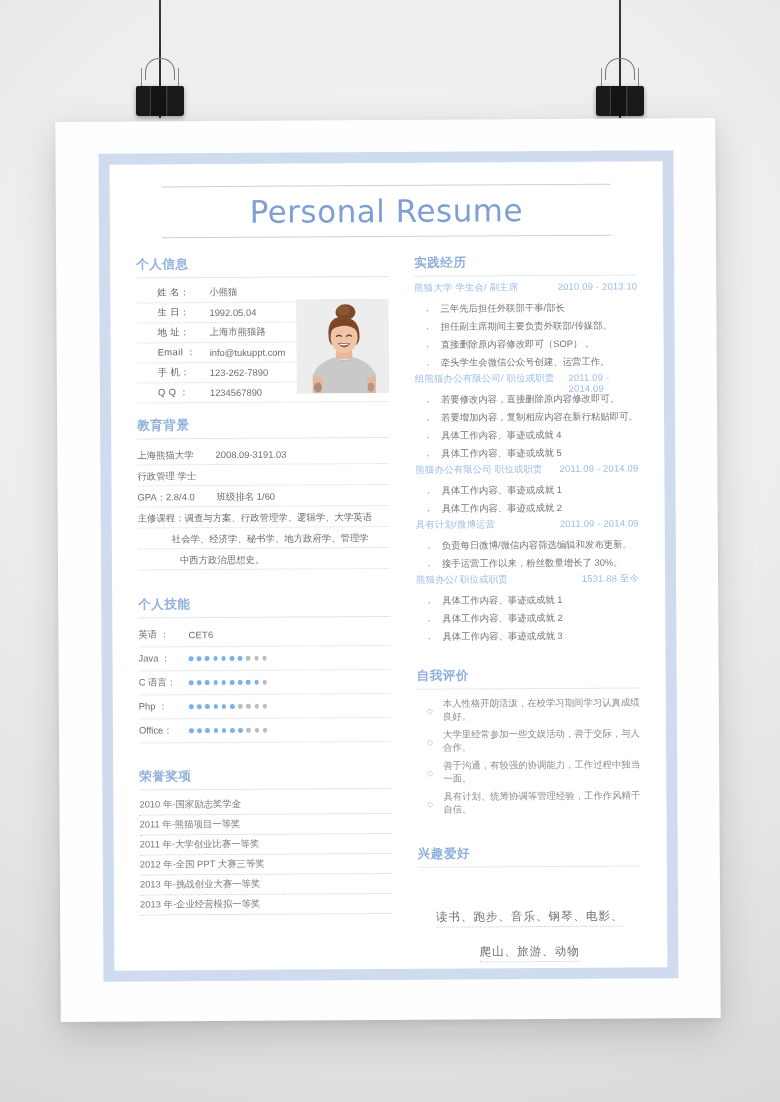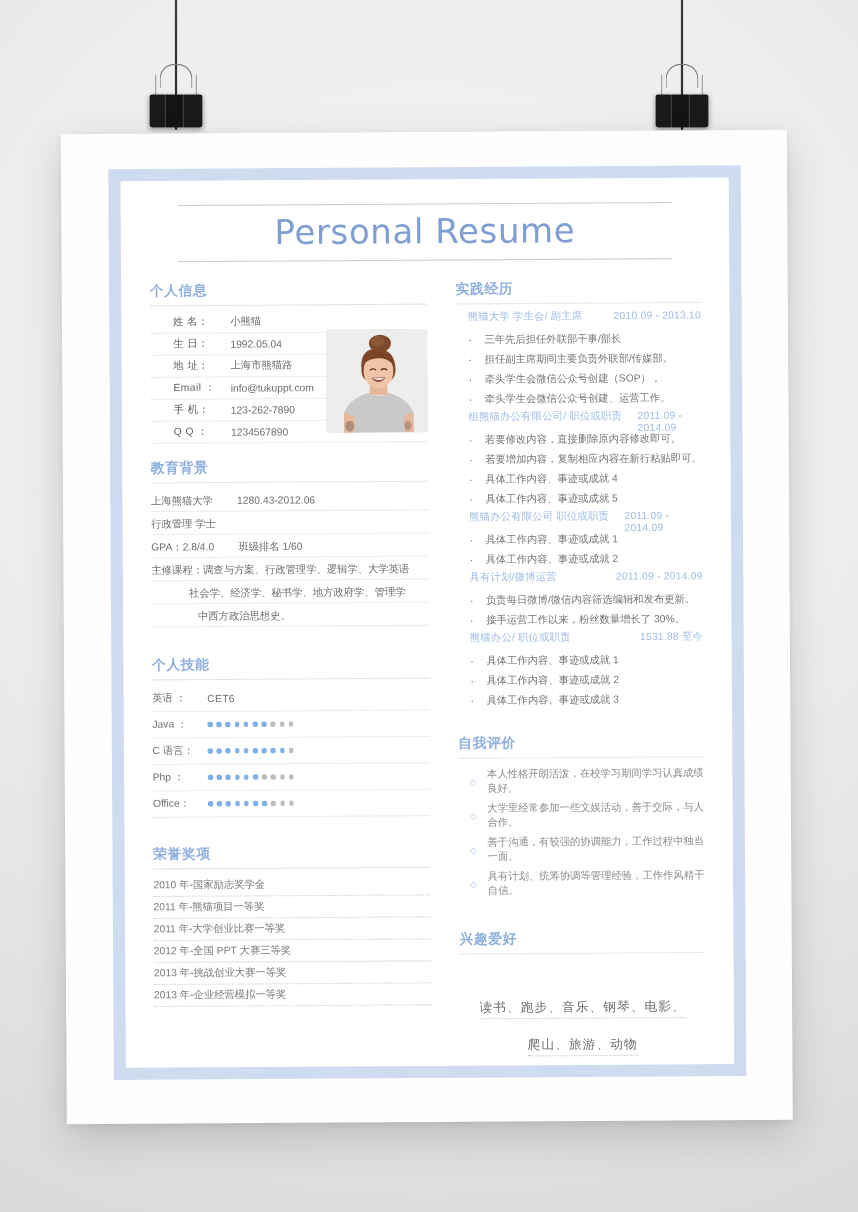--- a/index.html
+++ b/index.html
@@ -148,21 +148,21 @@
     white-space: nowrap;
   }
   .award-row:nth-child(4n) { border-bottom: 1px solid #e6e6e6; }
 
   
   .job-head {
     display: flex; align-items: baseline;
     font-size: 9.4px; color: #9cbbe6;
     height: 19px; letter-spacing: .2px;
   }
-  .job-title { flex: none; margin-left: 11px; }
+  .job-title { flex: none; }
   .job-date { margin-left: auto; padding-left: 14px; }
 
   .bullet-row {
     display: flex; font-size: 9.4px; color: #757575;
     height: 18px; align-items: center;
   }
   .bullet-row .bt { width: 26px; flex: none; text-align: center; color:#7a7a7a; font-size: 11px; }
 
   
   .ev-row {
@@ -272,21 +272,21 @@
                 <div class="info-row">
                   <span class="info-k">Q  Q ：</span>
                   <span class="info-v">1234567890</span>
                 </div>
               </div>
           </div>
 
           <div class="sec" style="margin-top:14px;">
             <div class="sec-h">教育背景</div>
             <div id="edu-rows">
-                <div class="edu-row"><span>上海熊猫大学</span><span class="gap"></span><span>1280.43-2012.06</span></div>
+                <div class="edu-row"><span>上海熊猫大学</span><span class="gap"></span><span>2008.09-3191.03</span></div>
                 <div class="edu-row"><span>行政管理 学士</span></div>
                 <div class="edu-row"><span>GPA：2.8/4.0</span><span class="gap"></span><span>班级排名 1/60</span></div>
                 <div class="edu-row"><span>主修课程：调查与方案、行政管理学、逻辑学、大学英语</span></div>
                 <div class="edu-row indent"><span>社会学、经济学、秘书学、地方政府学、管理学</span></div>
                 <div class="edu-row indent2"><span>中西方政治思想史。</span></div>
               </div>
           </div>
 
           <div class="sec" style="margin-top:26px;">
             <div class="sec-h">个人技能</div>
@@ -384,21 +384,21 @@
                 <div class="bullet-row">
                   <span class="bt">·</span>
                   <span>三年先后担任外联部干事/部长</span>
                 </div>
                 <div class="bullet-row">
                   <span class="bt">·</span>
                   <span>担任副主席期间主要负责外联部/传媒部。</span>
                 </div>
                 <div class="bullet-row">
                   <span class="bt">·</span>
-                  <span>牵头学生会微信公众号创建（SOP），</span>
+                  <span>直接删除原内容修改即可（SOP），</span>
                 </div>
                 <div class="bullet-row">
                   <span class="bt">·</span>
                   <span>牵头学生会微信公众号创建、运营工作。</span>
                 </div>
                 <div class="job-head">
                   <span class="job-title">组熊猫办公有限公司/ 职位或职责</span>
                   <span class="job-date">2011.09 - 2014.09</span>
                 </div>
                 <div class="bullet-row">

